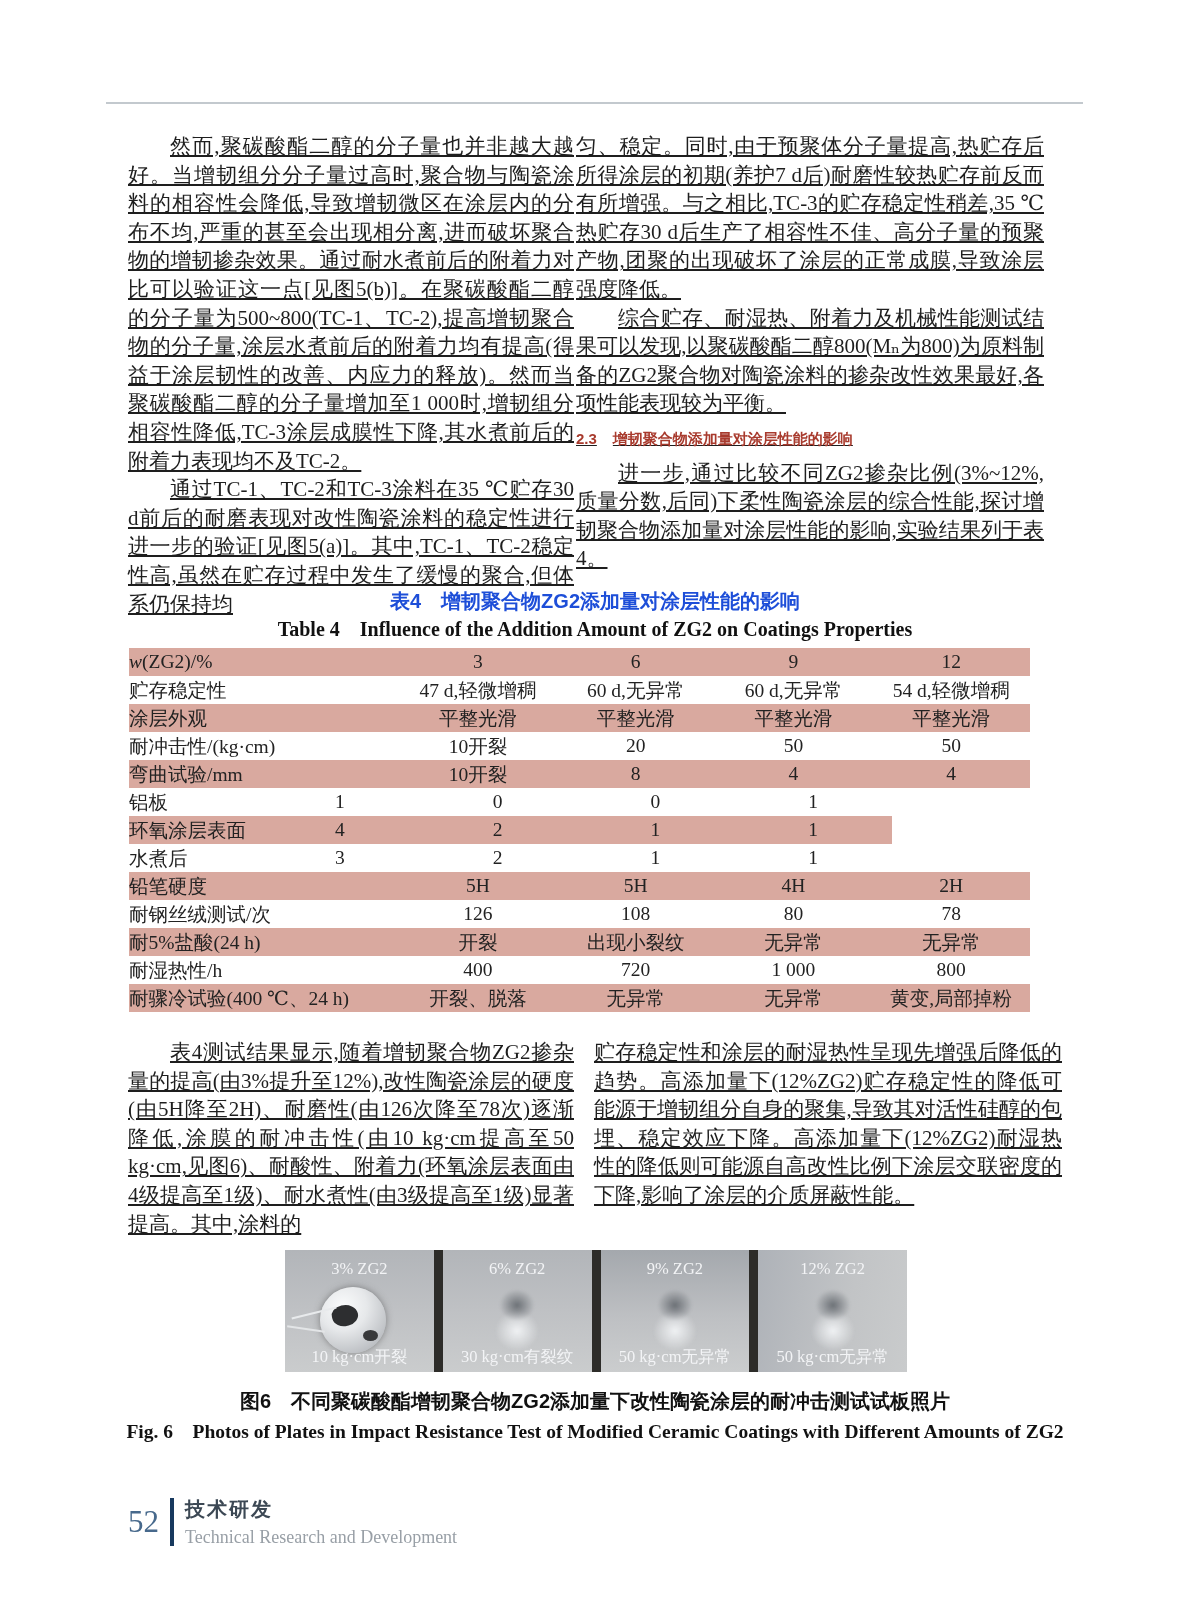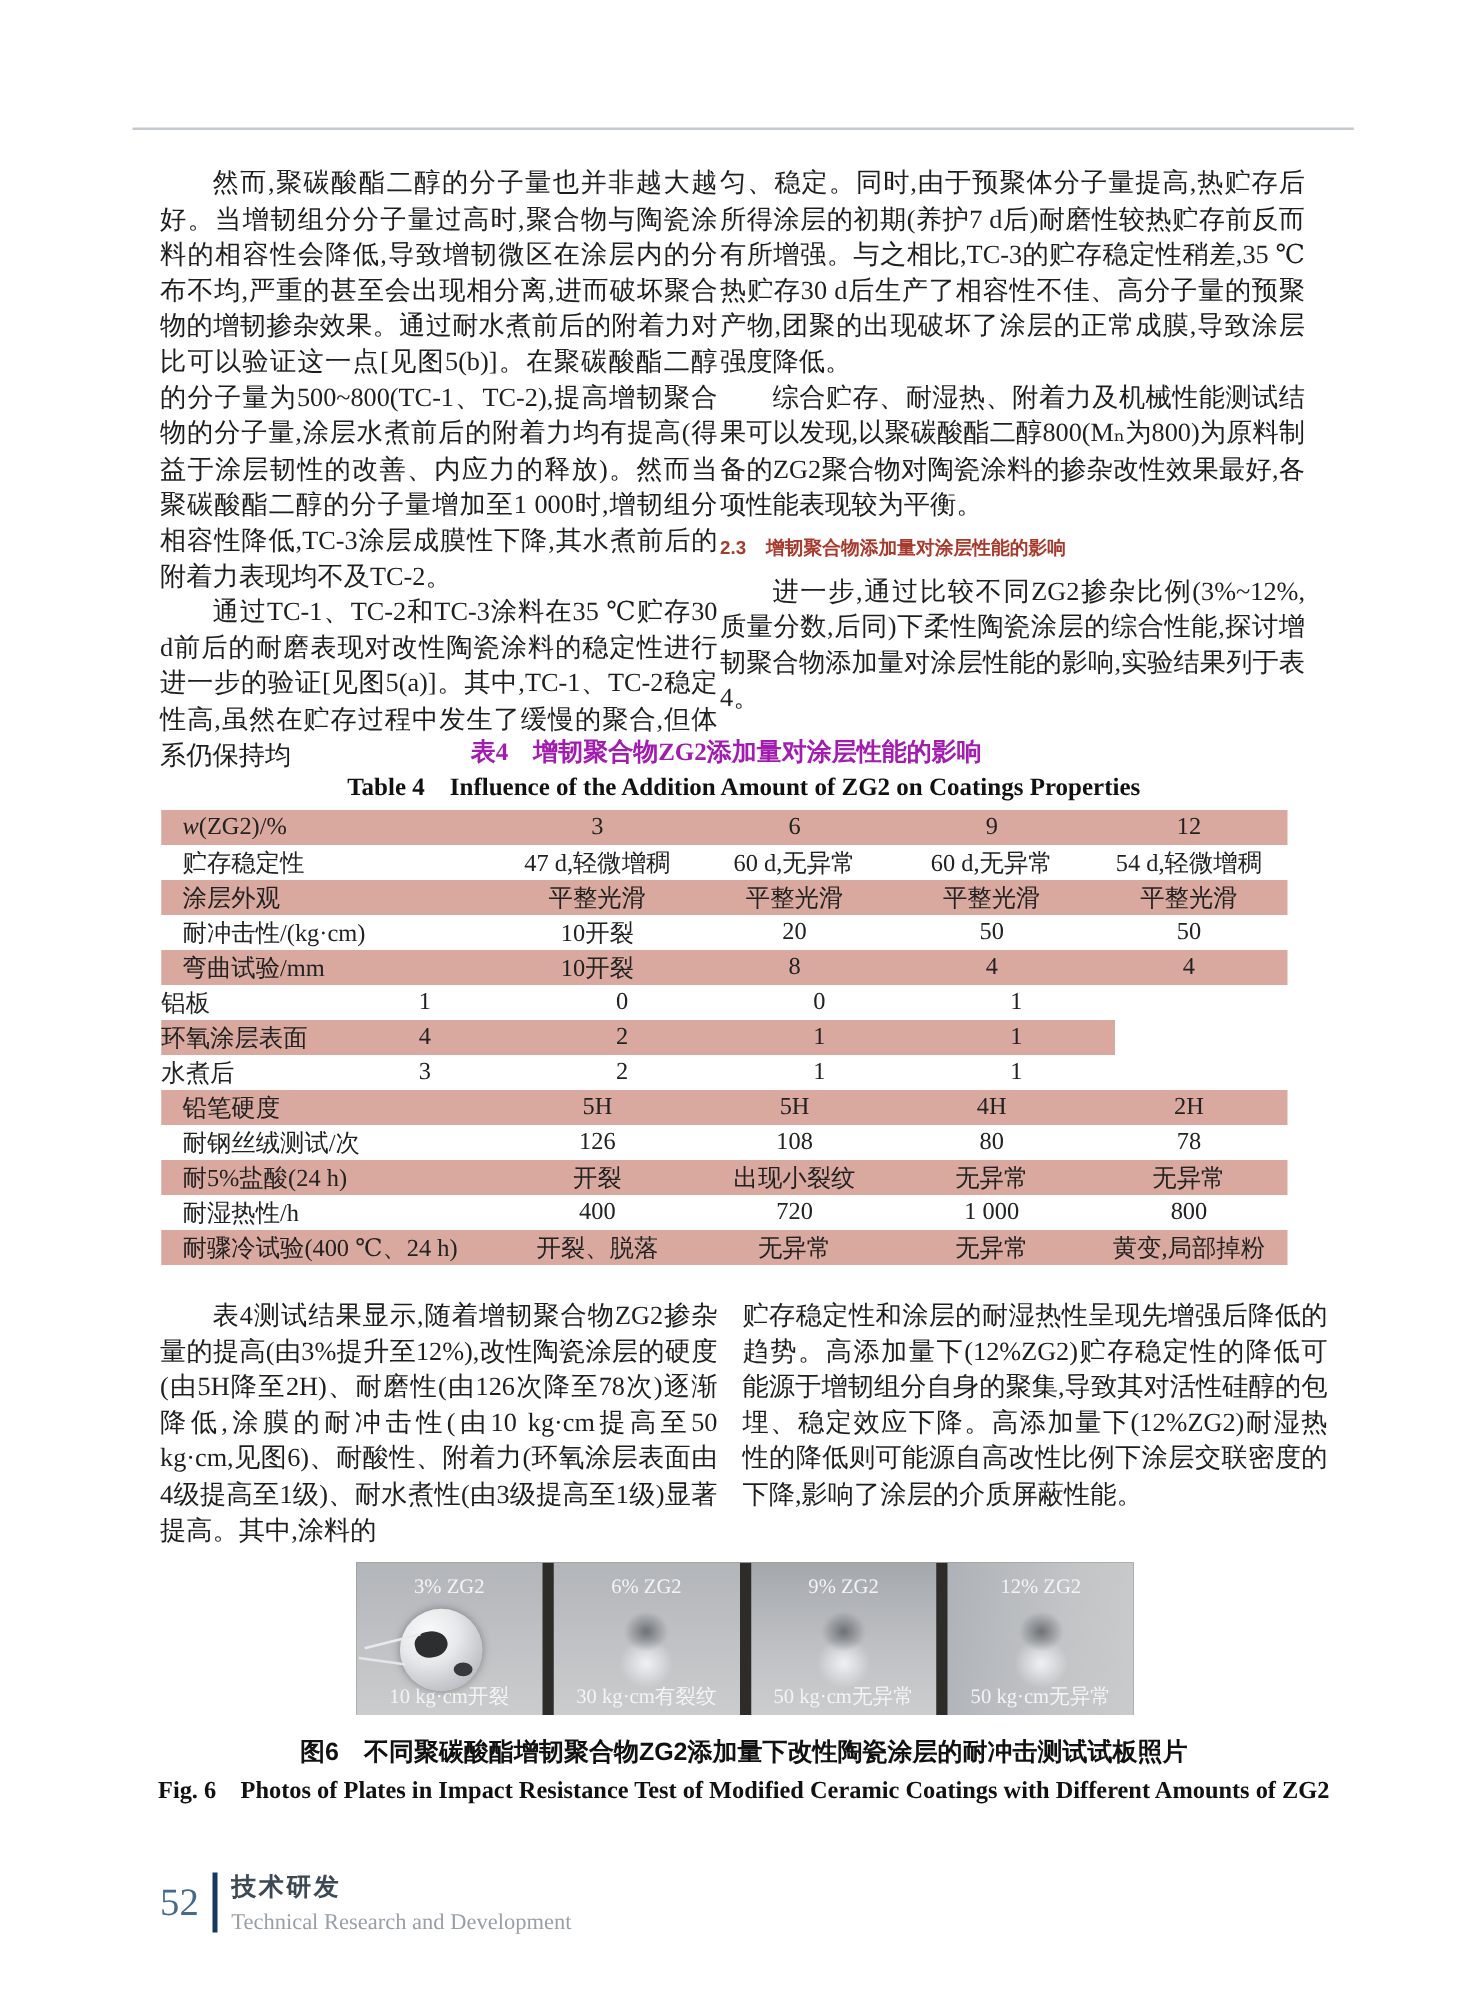--- a/index.html
+++ b/index.html
@@ -13,46 +13,46 @@
   
   .hdr { position:absolute; left:106px; right:104px; top:74px; height:26px;
          display:flex; justify-content:space-between; align-items:flex-end;
          font-family:"Liberation Sans","DejaVu Sans",sans-serif; }
   .hdr .journal { font-size:19px; color:#8a949b; letter-spacing:7px; }
   .hdr .issue   { font-size:19px; color:#7e8a92; }
   .hdr .issue .gap { display:inline-block; width:26px; }
   .hdr-rule { position:absolute; left:106px; right:104px; top:102px; height:2px; background:#c3c9ce; }
 
   
-  .col { position:absolute; font-size:21px; line-height:28.6px; text-align:justify; }
+  .col { position:absolute; font-size:21px; line-height:28.6px; text-align:justify;text-decoration:underline; }
   .col p { text-indent:2em; }
   .col p.noindent { text-indent:0; }
   .col-lt { left:128px;  top:132px; width:446px; }
   .col-rt { left:576px;  top:132px; width:468px; }
   .sec-head { font-family:"Liberation Sans","DejaVu Sans",sans-serif;
               font-weight:bold; font-size:15px; color:#a83a2d;
               margin:7px 0 5px 0; text-align:left; }
   .sec-head .num { margin-right:16px; }
   .col-lb { left:128px; top:1038px; width:446px; }
   .col-rb { left:594px; top:1038px; width:468px; }
 
   
-  .tcap-zh { position:absolute; left:114px; width:934px; top:588px; text-align:center;
-             font-family:Liberation Serif, serif;
-             font-weight:bold; font-size:20px; color:#a21caf; }
+  .tcap-zh { position:absolute; left:128px; width:934px; top:588px; text-align:center;
+             font-family:Liberation Sans, sans-serif;
+             font-weight:bold; font-size:20px; color:#1d4ed8; }
   .tcap-en { position:absolute; left:128px; width:934px; top:616px; text-align:center;
              font-family:"Liberation Serif","DejaVu Serif",serif;
              font-weight:bold; font-size:20px; color:#111; }
 
   
   .tbl { position:absolute; left:129px; top:648px; width:901px;
          font-size:19.5px; color:#222; }
   .trow { display:flex; height:28px; align-items:center; }
   .trow.shade { background:#d9a99f; }
-  .tlabel { width:270px; padding-left:17px; }
+  .tlabel { width:270px; }
   .tval   { width:157.75px; text-align:center; }
   .it { font-style:italic; }
   .tgroup { display:flex; }
   .tgroup-label { width:138px; padding-left:17px; display:flex; align-items:center; }
   .tgroup-rows { width:763px; }
   .tsubrow { display:flex; height:28px; align-items:center; }
   .tsubrow.shade { background:#d9a99f; }
   .tsublabel { width:132px; }
 
   

